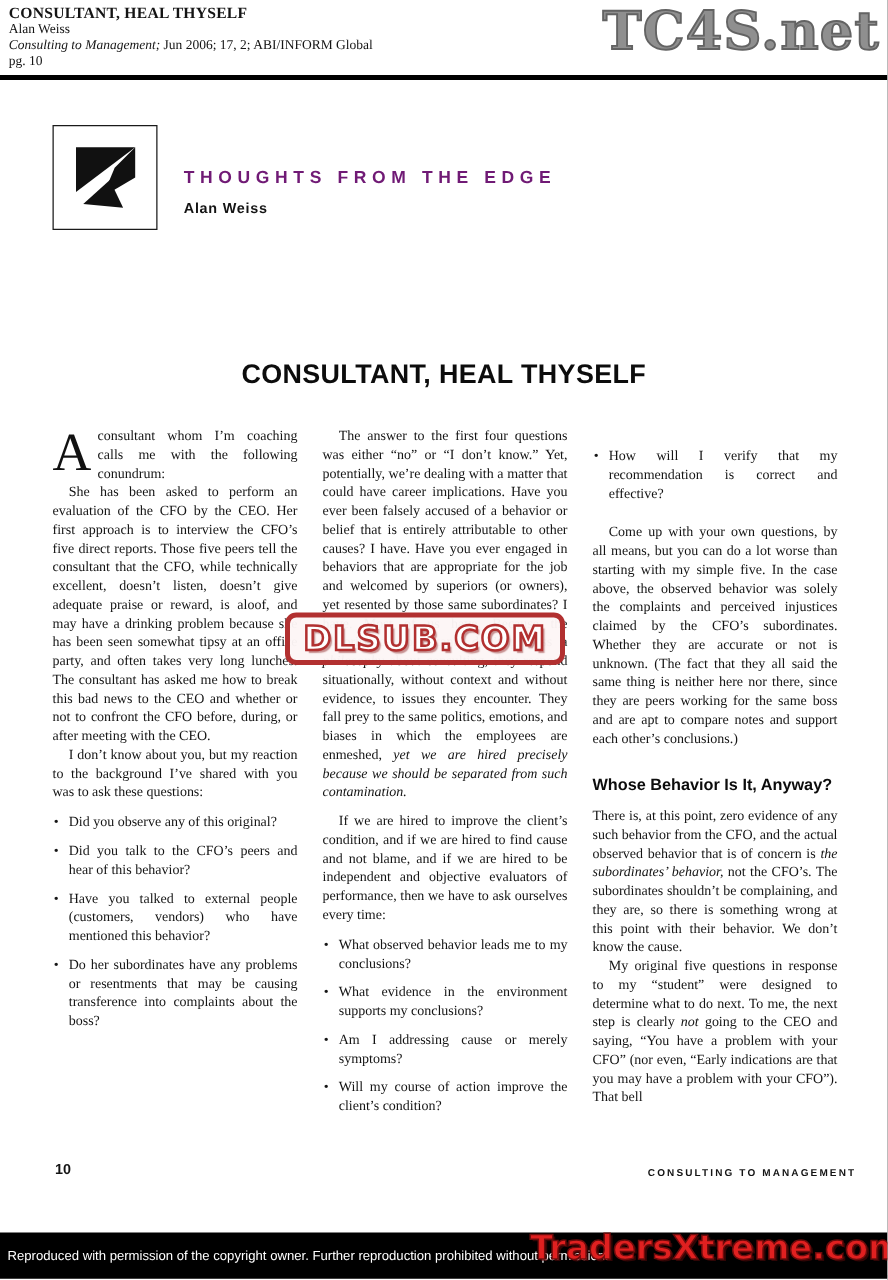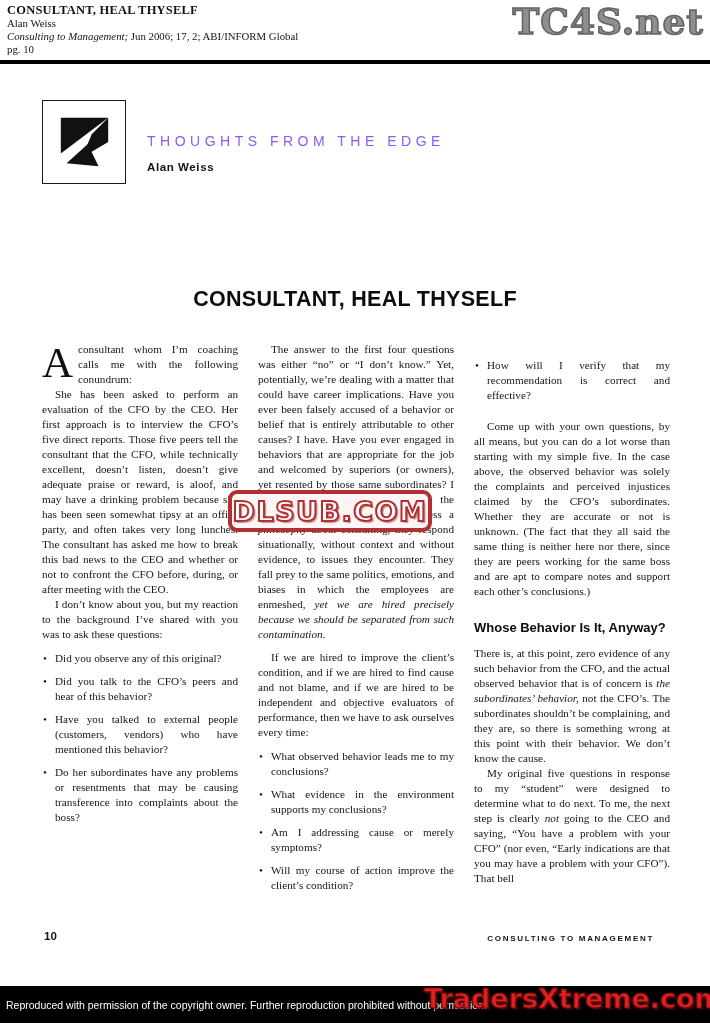--- a/index.html
+++ b/index.html
@@ -10,32 +10,32 @@
   }
   
   .pq-header { position:absolute; left:7px; top:4px; line-height:13px; }
   .pq-title { font-weight:bold; font-size:12.5px; letter-spacing:0.2px; }
   .pq-line  { font-size:10.8px; }
   .pq-journal { font-style:italic; }
   
   .tc4s {
     position:absolute; right:6px; top:0px;
     font-family:"DejaVu Serif", serif; font-weight:bold;
-    font-size:36px; color:#8f8f8f; letter-spacing:1px;
+    font-size:42px; color:#8f8f8f; letter-spacing:1px;
     -webkit-text-stroke:1.5px #636363; z-index:6;
   }
   .rule { position:absolute; left:0; top:60px; width:710px; height:4px; background:#000; }
   
   .logo-box {
     position:absolute; left:42px; top:100px; width:82px; height:82px;
     border:1px solid #1a1a1a; background:#fff;
     display:flex; align-items:center; justify-content:center;
   }
   .masthead { position:absolute; left:147px; top:133px; font-family:"Liberation Sans", sans-serif; }
-  .series   { font-weight:normal; font-size:14px; letter-spacing:4.5px; color:#8b5cf6; white-space:nowrap;text-align:center; }
+  .series   { font-weight:bold; font-size:14px; letter-spacing:4.5px; color:#701a75; white-space:nowrap;text-align:center; }
   .mauthor  { font-weight:bold; font-size:11.5px; letter-spacing:0.6px; margin-top:12px; }
   
   .article-title {
     position:absolute; left:0; top:287px; width:710px; text-align:center;
     font-family:"Liberation Sans", sans-serif; font-weight:bold; font-size:21.5px;
     letter-spacing:0.3px; color:#0c0c0c;
   }
   
   .columns { position:absolute; left:42px; top:342px; width:628px; display:flex; gap:20px; }
   .col { width:196px; font-size:11.2px; line-height:15px; text-align:justify; }
@@ -54,34 +54,34 @@
     font-family:"Liberation Sans", sans-serif; font-weight:bold;
     font-size:13px; line-height:17px; text-align:left;
     margin:20px 0 10px 0; color:#0c0c0c;
   }
   
   .pageno {
     position:absolute; left:44px; top:930px;
     font-family:"Liberation Sans", sans-serif; font-weight:bold; font-size:11.5px;
   }
   .journal-footer {
-    position:absolute; right:56px; top:934px;
+    position:absolute; right:25px; top:934px;
     font-family:"Liberation Sans", sans-serif; font-weight:bold;
     font-size:8px; letter-spacing:1.7px; white-space:nowrap;
   }
   .bottom-bar {
     position:absolute; left:0; top:986px; width:710px; height:37px;
     background:#000; color:#fff; display:flex; align-items:center;
     font-family:"Liberation Sans", sans-serif; font-size:10.5px;
     padding-left:6px; box-sizing:border-box; z-index:4; white-space:nowrap; overflow:hidden;
   }
   .scan-edge { position:absolute; left:0; top:1020px; width:710px; height:2px; background:#4a4a4a; }
   
   .dlsub {
-    position:absolute; left:228px; top:490px; width:204px; height:42px;
+    position:absolute; left:228px; top:490px; width:224px; height:42px;
     border:4px solid #b23030; border-radius:9px;
     background:rgba(253,246,246,0.97); box-sizing:border-box;
     display:flex; align-items:center; justify-content:center;
     font-family:"DejaVu Sans", sans-serif; font-weight:bold; font-size:27px;
     letter-spacing:1.5px; color:#ffffff; -webkit-text-stroke:2px #b23030;
     text-shadow:2px 2px 1px rgba(130,20,20,0.45); z-index:5;text-align:right;
   }
   .traders {
     position:absolute; left:424px; top:983px;
     font-family:"DejaVu Sans", sans-serif; font-weight:bold; font-size:27px;

